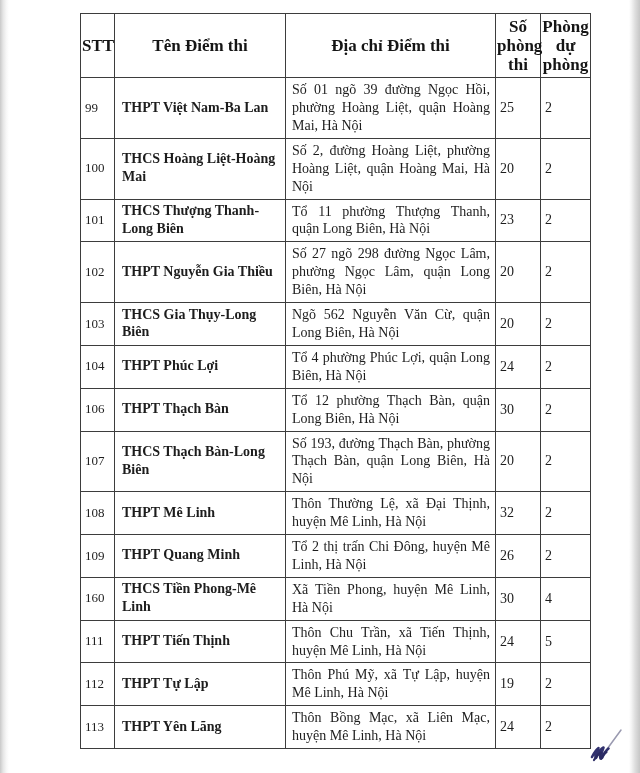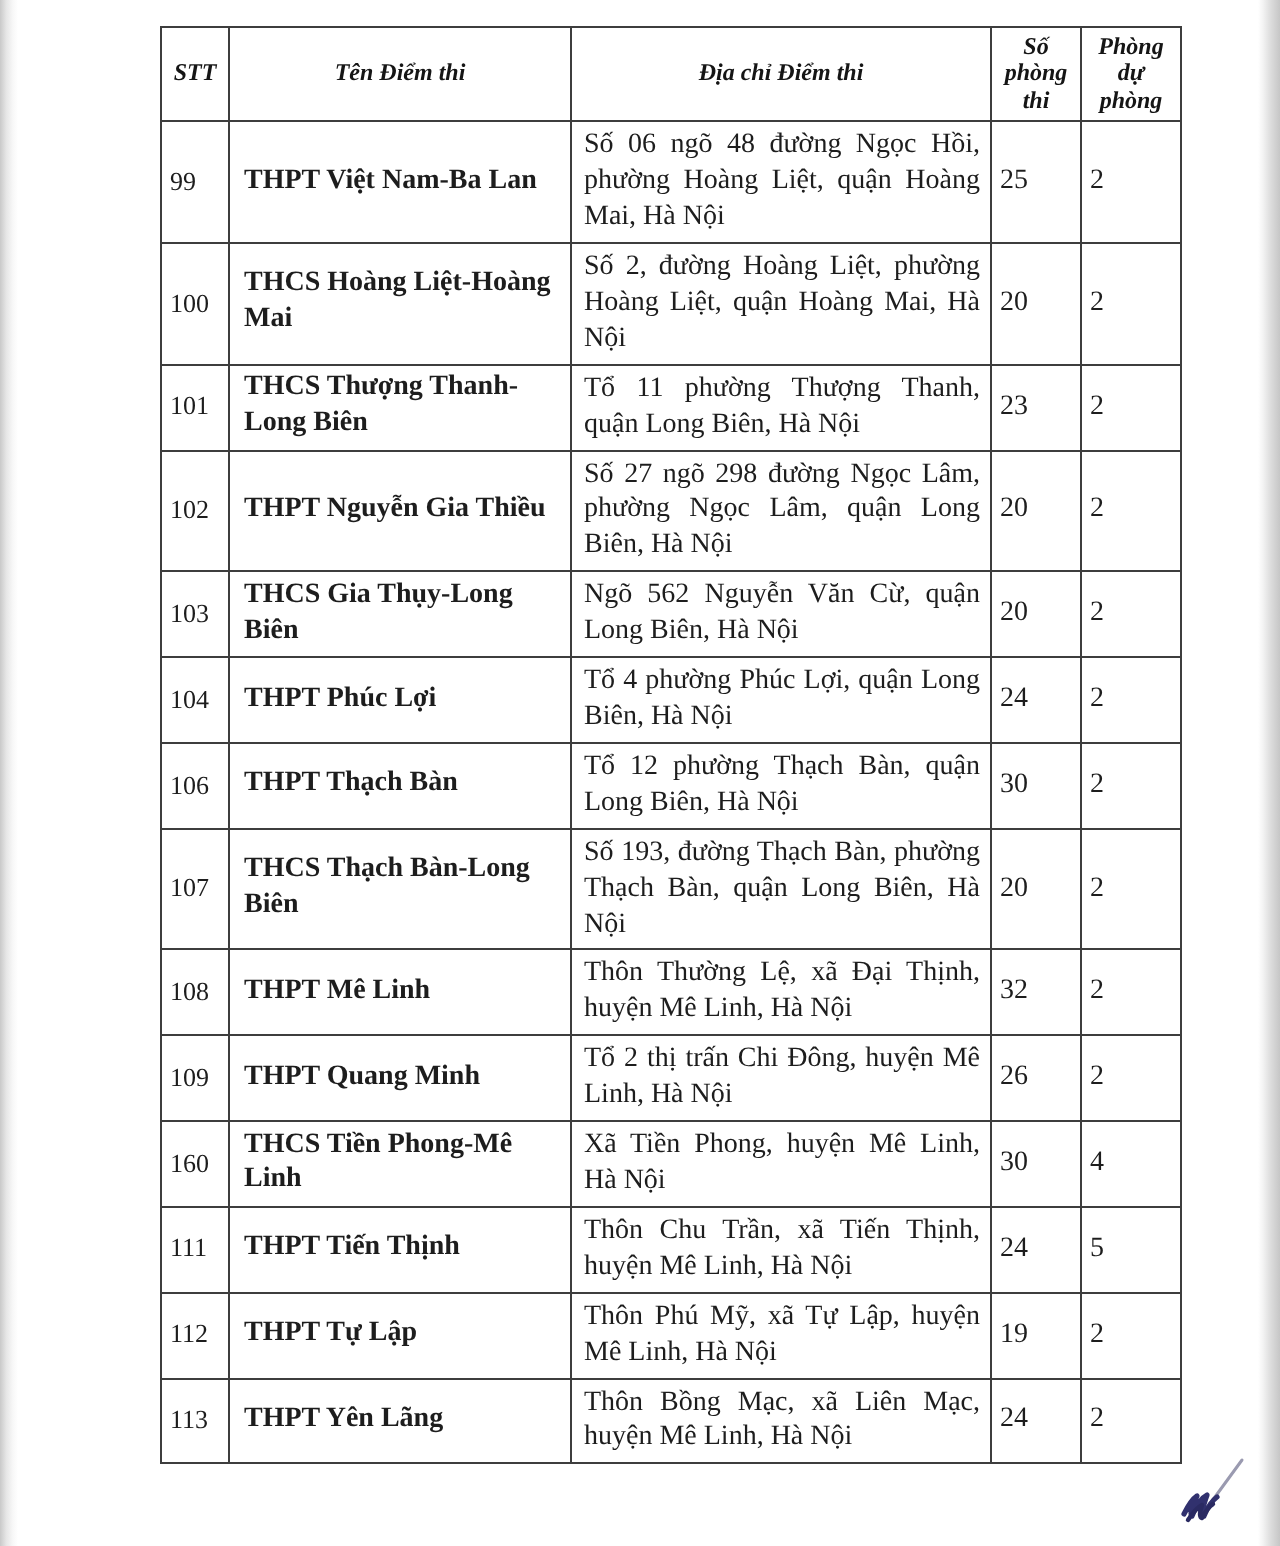--- a/index.html
+++ b/index.html
@@ -29,27 +29,26 @@
     width: 510px;
     border-collapse: collapse;
     table-layout: fixed;
     color: #1d1d1d;
   }
   .sites th, .sites td {
     border: 1px solid #3d3d3d;
     vertical-align: middle;
   }
   .sites th {
-    font-size: 12px;
+    font-size: 17px;
     line-height: 1.12;
     font-weight: bold;
     color: #151515;
     text-align: center;
     padding: 3px 1px;
-    font-style: italic;
   }
   .sites td {
     font-size: 14px;
     line-height: 1.28;
     padding: 2px 4px;
   }
   td.c-stt  { font-size: 13px; }
   td.c-name { padding: 2px 6px 3px 7px; font-weight: bold; }
   td.c-addr { text-align: justify; padding: 3px 5px 3px 6px; }
   td.c-num  { text-align: left; }
@@ -81,21 +80,21 @@
         <th>Tên Điểm thi</th>
         <th>Địa chỉ Điểm thi</th>
         <th>Số phòng thi</th>
         <th>Phòng dự phòng</th>
       </tr>
     </thead>
     <tbody id="table-body">
   <tr>
     <td class="c-stt">99</td>
     <td class="c-name">THPT Việt Nam-Ba Lan</td>
-    <td class="c-addr">Số 06 ngõ 48 đường Ngọc Hồi, phường Hoàng Liệt, quận Hoàng Mai, Hà Nội</td>
+    <td class="c-addr">Số 01 ngõ 39 đường Ngọc Hồi, phường Hoàng Liệt, quận Hoàng Mai, Hà Nội</td>
     <td class="c-num">25</td>
     <td class="c-num">2</td>
   </tr>
 
   <tr>
     <td class="c-stt">100</td>
     <td class="c-name">THCS Hoàng Liệt-Hoàng Mai</td>
     <td class="c-addr">Số 2, đường Hoàng Liệt, phường Hoàng Liệt, quận Hoàng Mai, Hà Nội</td>
     <td class="c-num">20</td>
     <td class="c-num">2</td>

